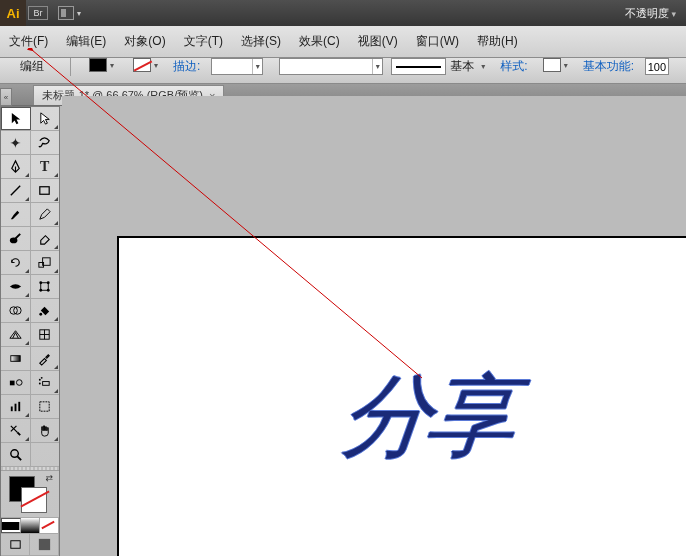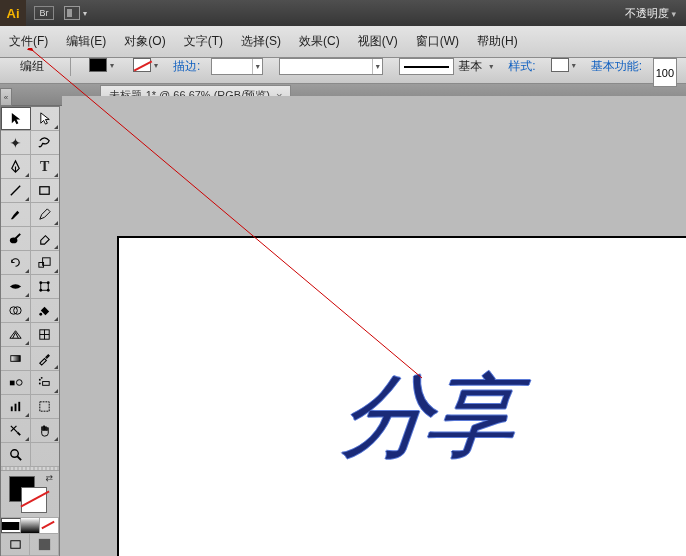--- a/index.html
+++ b/index.html
@@ -1,21 +1,21 @@
 <!DOCTYPE html>
 <html><head>
 <meta charset="utf-8">
 <style>
 * { margin:0; padding:0; box-sizing:border-box; font-family:"Microsoft YaHei","SimSun",sans-serif; }
 body { width:686px; height:556px; background:#bbbbbb; overflow:hidden; position:relative; }
 
 
 .appbar { height:26px; background:linear-gradient(#4f4f4f,#363636); display:flex; align-items:center; color:#ccc; font-size:11px; }
 .appbar .ai-logo { width:26px; height:26px; background:#3b3027; color:#f7b500; font-weight:bold; font-size:13px; display:flex; align-items:center; justify-content:center; }
-.appbar .br-badge { margin-left:8px; width:20px; height:14px; border:1px solid #888; color:#ddd; font-size:9px; display:flex; align-items:center; justify-content:center; }
+.appbar .br-badge { margin-left:2px; width:20px; height:14px; border:1px solid #888; color:#ddd; font-size:9px; display:flex; align-items:center; justify-content:center; }
 .appbar .layout-icon { margin-left:10px; width:16px; height:14px; border:1px solid #999; position:relative; background:#444; }
 .appbar .layout-icon::after{content:"";position:absolute;top:2px;left:2px;width:5px;height:8px;background:#999;}
 .appbar .layout-drop { margin-left:3px; font-size:8px; color:#ccc;}
 .appbar .spacer{flex:1;}
 .appbar .workspace{padding:0 10px;color:#eee;}
 .appbar .workspace::after{content:" ▾";font-size:9px;color:#bbb;}
 
 
 .menubar { height:32px; background:linear-gradient(#e4e4e4,#cfcfcf); border-bottom:1px solid #8c8c8c; display:flex; align-items:center; font-size:12px; color:#222;text-align:center; }
 .menubar .menu-item { padding:0 9px; height:100%; display:flex; align-items:center; cursor:default; }
@@ -26,24 +26,24 @@
 .chip{display:flex;align-items:center;margin:0 4px;}
 .swatch{width:18px;height:14px;border:1px solid #666;}
 .dd{width:10px;font-size:8px;color:#555;text-align:center;}
 .none-stroke{width:18px;height:14px;border:1px solid #666;background:#fff;position:relative;}
 .none-stroke::after{content:"";position:absolute;left:-1px;top:6px;width:20px;height:2px;background:#d22;transform:rotate(-28deg);}
 .optbar .field-label{color:#1060c0;margin-right:3px;}
 .sel-box{height:17px;border:1px solid #888;background:#fff;display:flex;align-items:center;font-size:11px;}
 .sel-box .dd{border-left:1px solid #bbb;height:100%;display:flex;align-items:center;justify-content:center;}
 .stroke-line{width:55px;height:17px;border:1px solid #888;background:#fff;display:flex;align-items:center;}
 .stroke-line .line{flex:1;height:2px;background:#000;margin:0 4px;}
-.opacity-input{width:24px;height:29px;border:1px solid #888;background:#fff;font-size:11px;text-align:right;padding-right:2px;}
-
-
-.docstrip{height:22px;background:linear-gradient(#9c9c9c,#858585);border-bottom:1px solid #6e6e6e;display:flex;align-items:flex-end;padding-left:100px;}
+.opacity-input{width:24px;height:17px;border:1px solid #888;background:#fff;font-size:11px;text-align:right;padding-right:2px;}
+
+
+.docstrip{height:22px;background:linear-gradient(#9c9c9c,#858585);border-bottom:1px solid #6e6e6e;display:flex;align-items:flex-end;padding-left:33px;}
 .doc-tab{height:20px;background:linear-gradient(#e8e8e8,#d2d2d2);border:1px solid #888;border-bottom:none;padding:0 8px;display:flex;align-items:center;font-size:11px;color:#333;gap:6px;}
 .doc-tab .close-x{font-size:11px;color:#666;}
 
 
 .tool-dock{position:absolute;top:88px;left:0;width:12px;height:18px;background:linear-gradient(#cfcfcf,#b4b4b4);border:1px solid #7d7d7d;font-size:8px;color:#444;display:flex;align-items:center;justify-content:center;}
 .toolbox{position:absolute;top:106px;left:0;width:60px;background:linear-gradient(#d8d8d8,#c2c2c2);border:1px solid #7a7a7a;display:flex;flex-direction:column;}
 .tool-row{display:flex;height:24px;border-bottom:1px solid #a9a9a9;}
 .tool-cell{flex:1;border-right:1px solid #a9a9a9;display:flex;align-items:center;justify-content:center;font-size:14px;color:#222;position:relative;}
 .tool-cell:last-child{border-right:none;}
 .tool-cell.sel{background:#fff;border:1px solid #555;}
@@ -111,21 +111,21 @@
     </div>
   <div class="field-label">描边:</div>
   <div class="sel-box" style="width:52px;">
     <span style="flex:1;padding-left:3px"></span>
       <div class="dd">▾</div>
   </div>
   <div class="sel-box" style="width:104px;margin-left:8px;">
     <span style="flex:1;"></span>
       <div class="dd">▾</div>
   </div>
-  <div class="chip" style="margin-left:8px;">
+  <div class="chip" style="margin-left:0;">
     <div class="stroke-line">
         <div class="line"></div>
       </div>
     <span style="padding:0 4px;">基本</span>
       <div class="dd">▾</div>
   </div>
   <div class="field-label">样式:</div>
   <div class="chip">
       <div class="swatch" style="background:#fff"></div>
       <div class="dd">▾</div>

